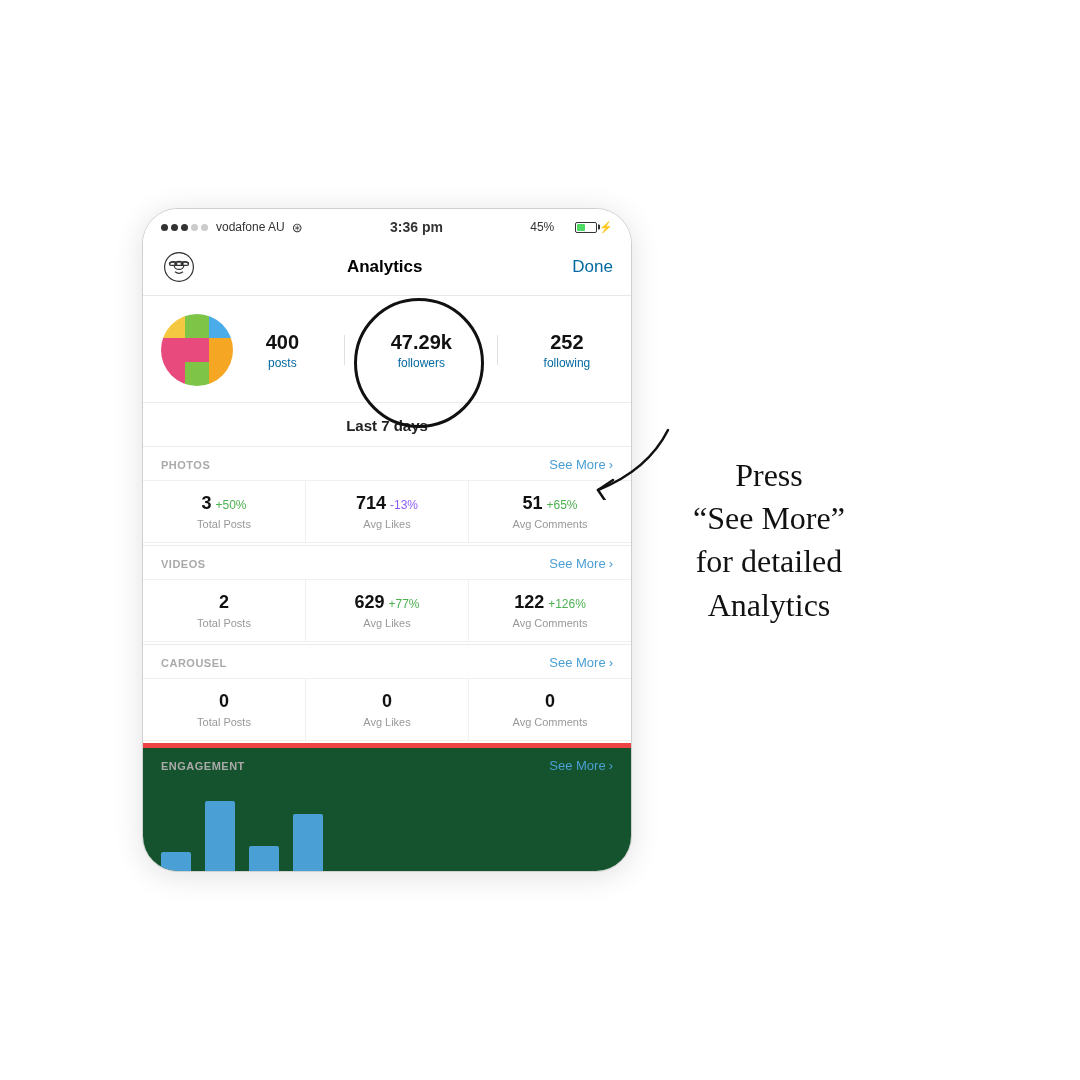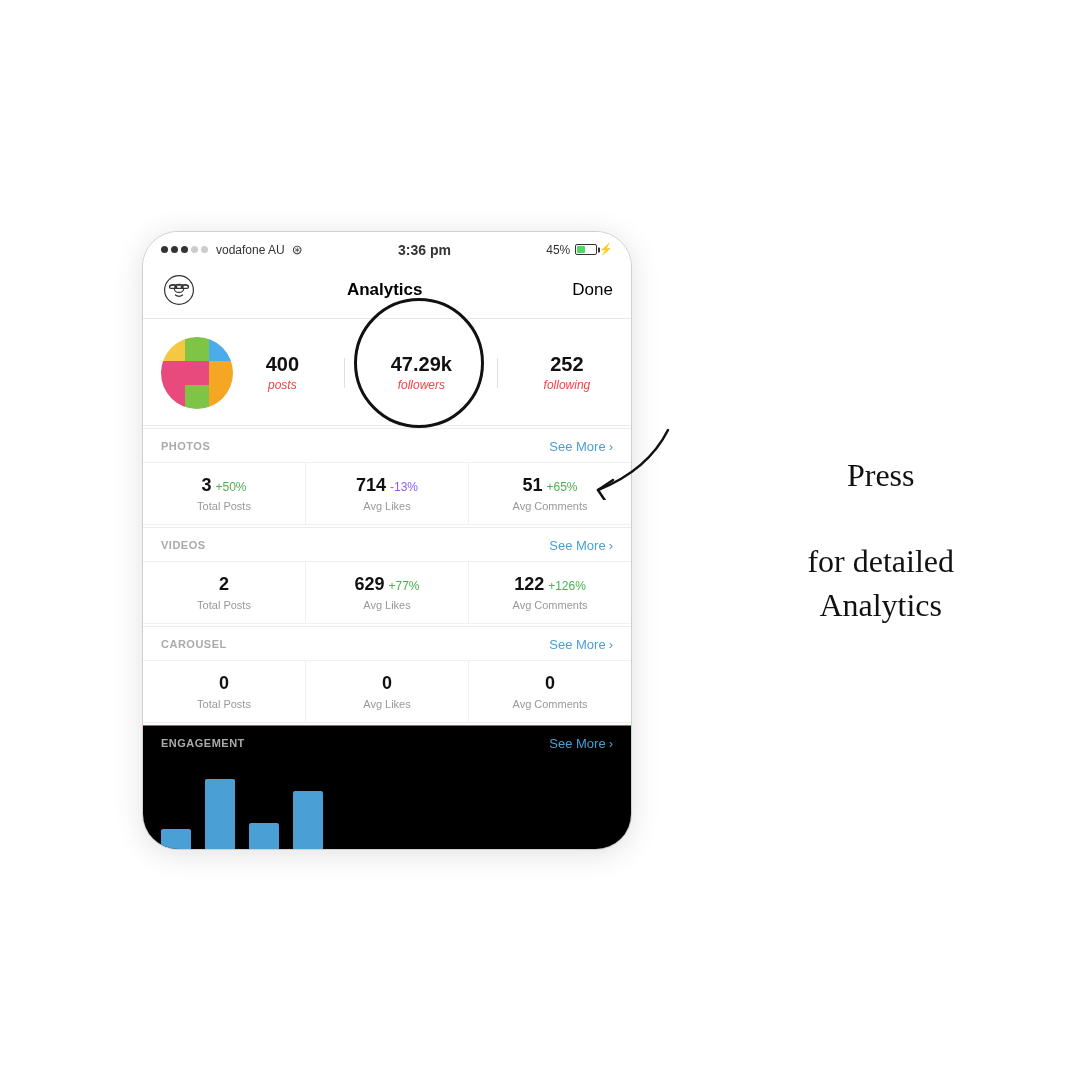--- a/index.html
+++ b/index.html
@@ -56,21 +56,21 @@
     .dot {
       width: 7px; height: 7px; border-radius: 50%;
     }
     .dot.filled { background: #333; }
     .dot.empty { background: #ccc; }
     .wifi-icon { font-size: 13px; margin-left: 3px; }
     .status-center {
       font-size: 14px; font-weight: 600; color: #333; text-align: right;
     }
     .status-right {
-      display: flex; align-items: center; gap: 5px;
+      display: flex; align-items: center; gap: 21px;
       font-size: 12px; color: #333;
     }
     .battery {
       display: flex; align-items: center; gap: 2px;
     }
     .battery-bar {
       width: 22px; height: 11px; border: 1.5px solid #333; border-radius: 2px;
       position: relative; padding: 1px;
     }
     .battery-bar::after {
@@ -97,21 +97,21 @@
       width: 36px; height: 36px;
       display: flex; align-items: center; justify-content: center;
     }
     .spy-icon {
       width: 32px; height: 32px;
     }
     .nav-title {
       font-size: 17px; font-weight: 700; color: #000;
     }
     .nav-done {
-      font-size: 17px; color: #000000; font-weight: 400;
+      font-size: 17px; color: #0369a1; font-weight: 400;
     }
 
     
     .profile-section {
       display: flex;
       align-items: center;
       padding: 18px 18px 16px;
       background: #fff;
       border-bottom: 1px solid #ebebeb;
     }
@@ -133,21 +133,21 @@
       align-items: center;
       margin-left: 10px;
     }
     .stat-item {
       display: flex; flex-direction: column; align-items: center; gap: 2px;
     }
     .stat-number {
       font-size: 20px; font-weight: 700; color: #111;
     }
     .stat-label {
-      font-size: 12px; color: #ef4444; font-style: italic;
+      font-size: 12px; color: #0369a1;
     }
     .stat-divider {
       width: 1px; height: 30px; background: #e0e0e0;
     }
 
     
     .last7 {
       text-align: center;
       font-size: 15px; font-weight: 700; color: #222;
       padding: 14px 0 10px;
@@ -189,22 +189,22 @@
     .metric-value {
       font-size: 18px; font-weight: 700; color: #111;
       display: flex; align-items: baseline; gap: 4px;
     }
     .metric-change-pos { font-size: 12px; color: #4caf50; font-weight: 500; }
     .metric-change-neg { font-size: 12px; color: #8b5cf6; font-weight: 500; }
     .metric-name { font-size: 11px; color: #999; }
 
     
     .engagement-section {
-      background: #000000;
-      border-top: 1px solid #ef4444;
+      background: #14532d;
+      border-top: 5px solid #ef4444;
       margin-top: 2px;
     }
     .engagement-header {
       display: flex; align-items: center; justify-content: space-between;
       padding: 10px 18px 8px;
     }
 
     
     .bar-chart {
       display: flex;
@@ -216,27 +216,27 @@
     .bar {
       background: #4a9fd4;
       border-radius: 2px 2px 0 0;
       flex-shrink: 0;
       width: 30px;
     }
 
     
     .annotation-area {
       position: absolute;
-      right: 44px;
+      right: 25px;
       top: 50%;
       transform: translateY(-50%);
       width: 280px;
       display: flex;
       flex-direction: column;
-      align-items: flex-end;
+      align-items: flex-start;
     }
     .annotation-text {
       font-size: 32px;
       font-weight: 300;
       color: #111;
       text-align: center;
       line-height: 1.35;
       font-family: Georgia, serif;
     }
 
@@ -335,20 +335,21 @@
           <span class="stat-label">followers</span>
         </div>
         <div class="stat-divider"></div>
         <div class="stat-item">
           <span class="stat-number">252</span>
           <span class="stat-label">following</span>
         </div>
       </div>
     </div>
 
+    <div class="last7">Last 7 days</div>
 
     <div id="sections-container">
         <div class="analytics-section">
           <div class="section-header">
             <span class="section-title">PHOTOS</span>
             <div class="see-more-btn">
               <span>See More</span>
               <span class="chevron">›</span>
             </div>
           </div>
@@ -460,19 +461,19 @@
   <div class="circle-annotation"></div>
 
   <svg class="arrow-svg" viewBox="0 0 120 80">
     <path d="M100 10 Q80 50 30 70" stroke="#111" stroke-width="2.5" fill="none" stroke-linecap="round"></path>
     <path d="M30 70 L45 60 M30 70 L38 82" stroke="#111" stroke-width="2.5" fill="none" stroke-linecap="round"></path>
   </svg>
 
   <div class="annotation-area">
     <div class="annotation-text">
       <span>Press</span><br>
-      <br>
+      <span>“See More”</span><br>
       <span>for detailed</span><br>
       <span>Analytics</span>
     </div>
   </div>
 
 </div>
 
 </body></html>

